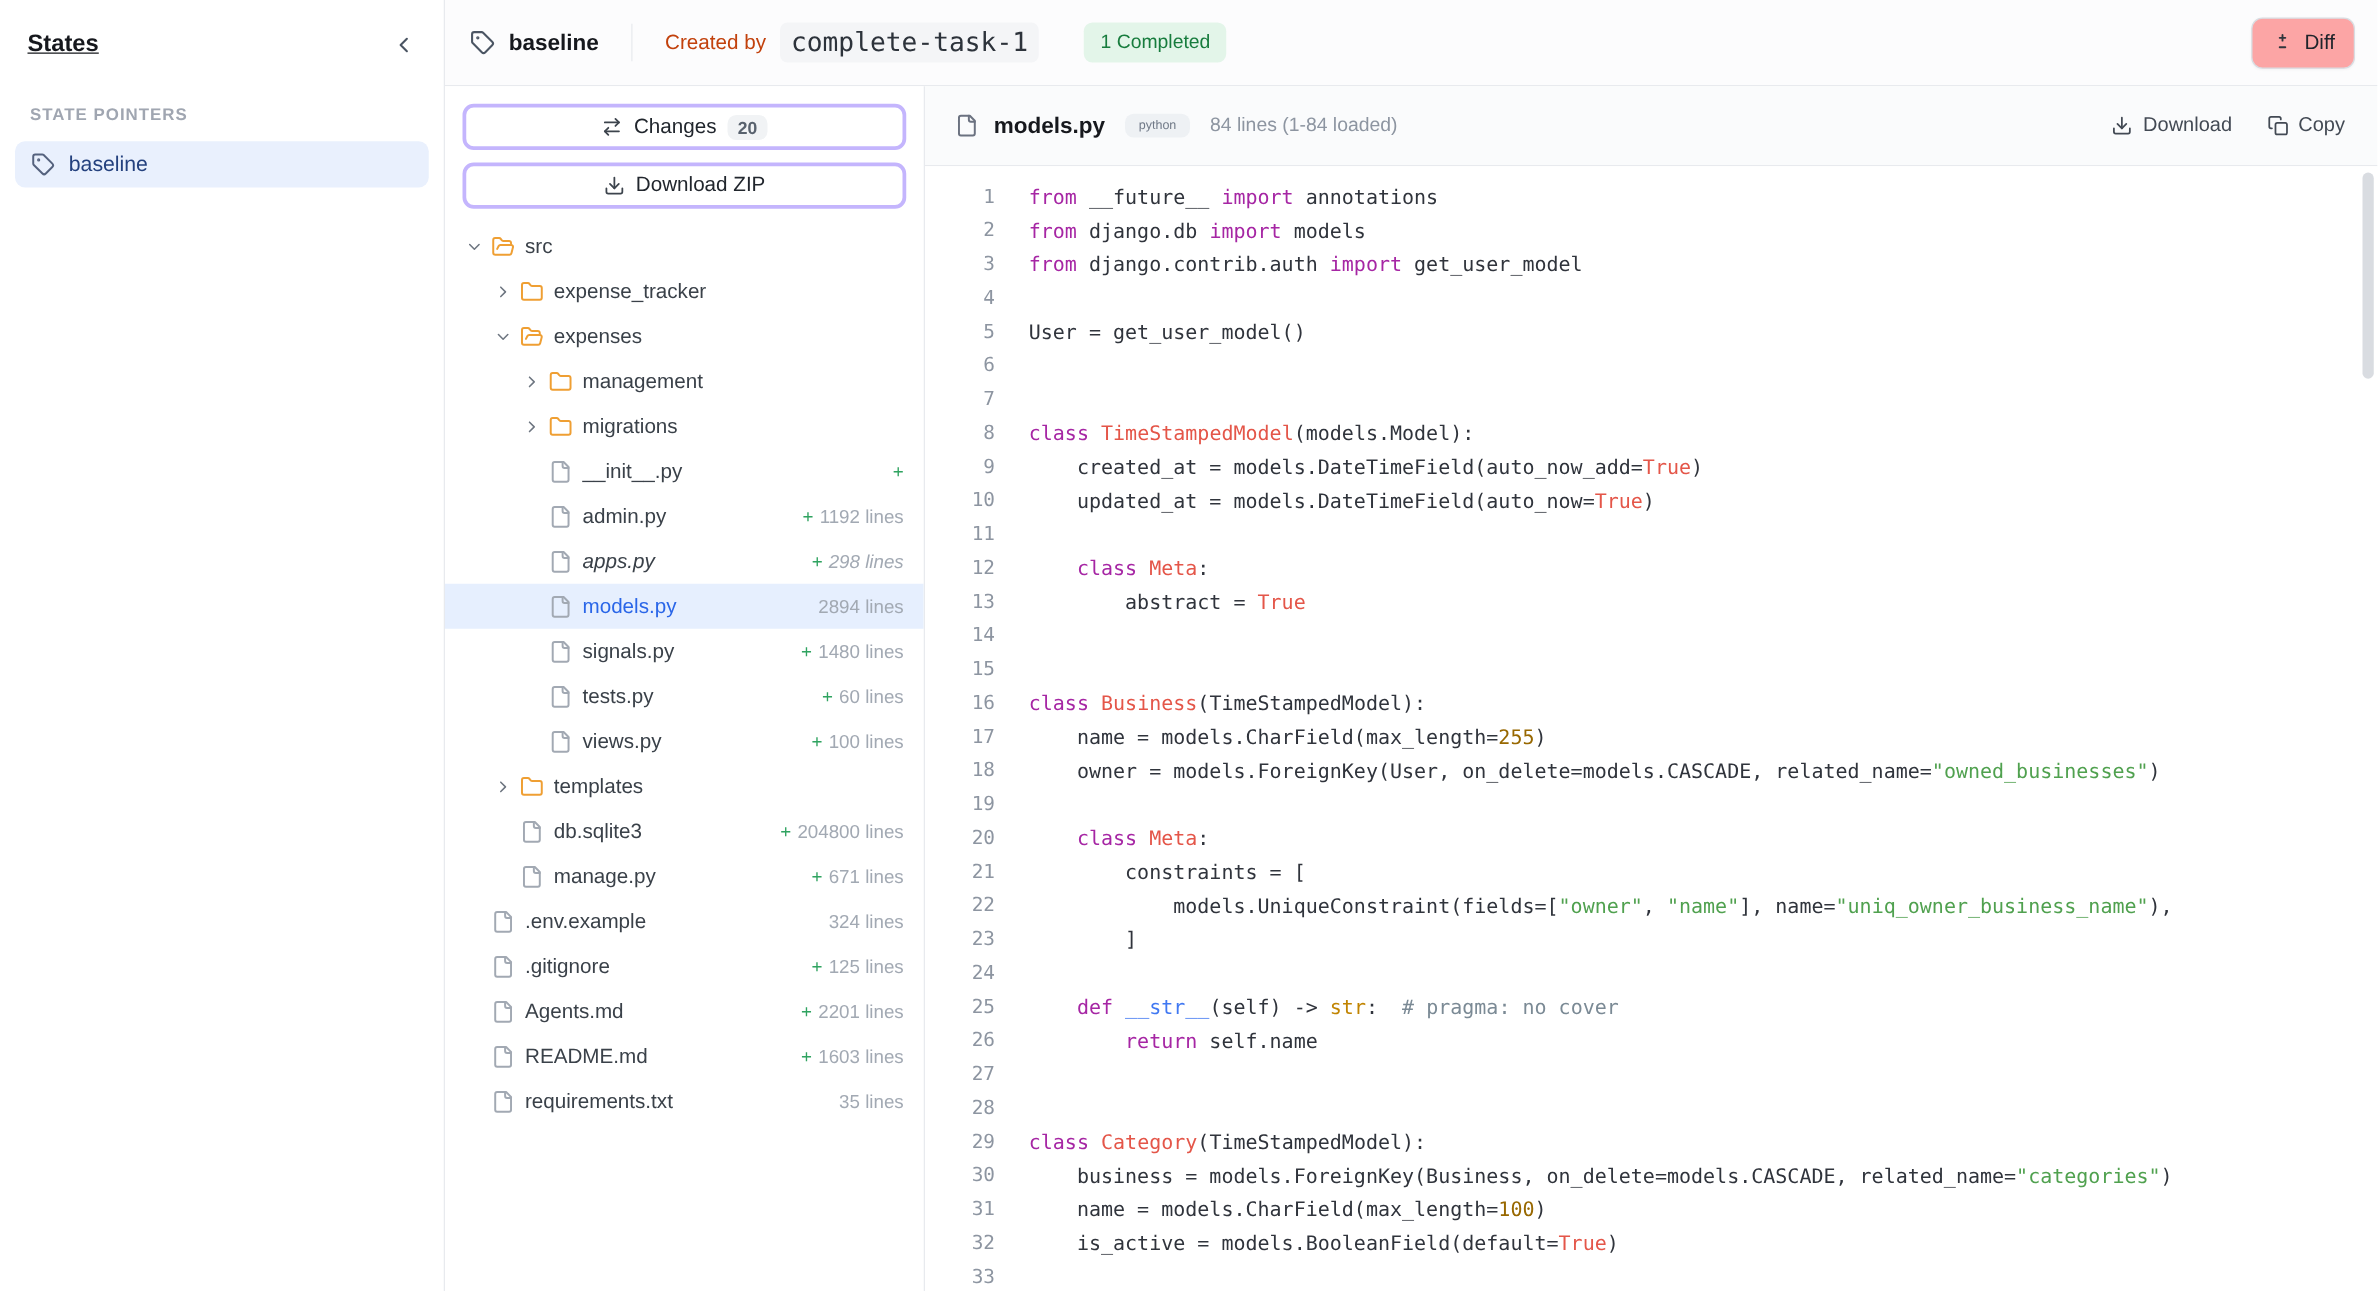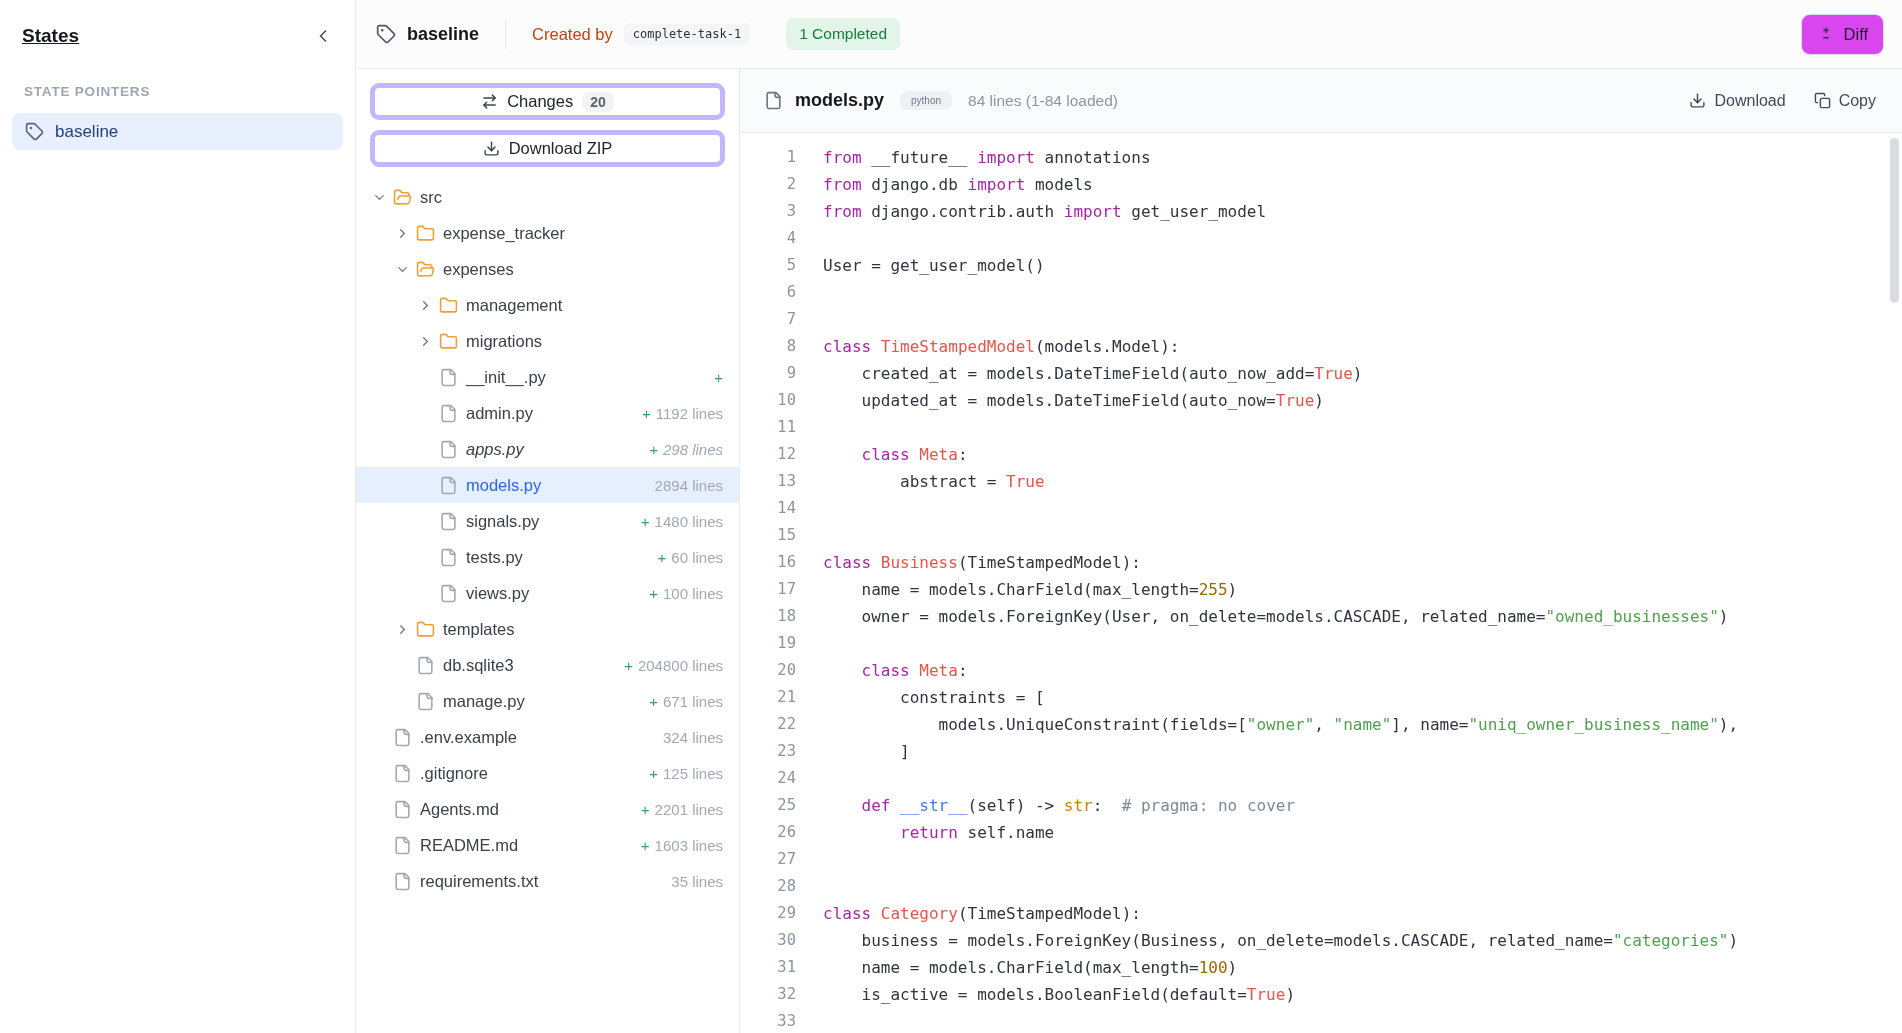--- a/index.html
+++ b/index.html
@@ -21,30 +21,30 @@
   .state-item .tagic { color:#55627e; }
 
   
   .main { flex:1; display:flex; flex-direction:column; min-width:0; }
 
   .topbar { height:69px; flex:none; display:flex; align-items:center; padding:0 18px 0 20px; background:#fcfcfd; border-bottom:1px solid #e8eaee; }
   .topbar .tagic { color:#4b5563; }
   .tb-state { margin-left:11px; font-size:18px; font-weight:650; color:#16181d; }
   .tb-div { width:1px; height:30px; background:#e8eaee; margin:0 26px; }
   .tb-created { font-size:16.5px; color:#c2410c; }
-  .tb-chip { margin-left:11px; font-family:"DejaVu Sans Mono", monospace; font-size:12px; color:#2d333b; background:#f4f5f7; border-radius:6px; padding:4px 9px; }
+  .tb-chip { margin-left:11px; font-family:"DejaVu Sans Mono", monospace; font-size:21px; color:#2d333b; background:#f4f5f7; border-radius:6px; padding:4px 9px; }
   .tb-badge { margin-left:36px; background:#e3f5e9; color:#177c3d; font-size:15.5px; font-weight:500; padding:7px 13px; border-radius:7px; }
-  .diff-btn { margin-left:auto; display:flex; align-items:center; gap:9px; height:41px; padding:0 15px; background:#d946ef; border:1px solid #d9dde2; border-radius:9px; font-family:inherit; font-size:16.5px; font-weight:500; color:#1f242b; cursor:pointer; box-shadow:0 1px 2px rgba(0,0,0,.04); }
+  .diff-btn { margin-left:auto; display:flex; align-items:center; gap:9px; height:41px; padding:0 15px; background:#fca5a5; border:1px solid #d9dde2; border-radius:9px; font-family:inherit; font-size:16.5px; font-weight:500; color:#1f242b; cursor:pointer; box-shadow:0 1px 2px rgba(0,0,0,.04); }
   .diff-btn svg { color:#30363d; }
 
   .content { flex:1; display:flex; min-height:0; }
 
   
   .explorer { width:384px; flex:none; border-right:1px solid #e8eaee; padding-top:14px; background:#fff; overflow:hidden; }
-  .wide-btn { display:flex; align-items:center; justify-content:center; gap:9px; width:calc(100% - 28px); margin:0 14px 10px; height:37px; background:#fff; border:5px solid #c4b5fd; border-radius:9px; font-family:inherit; font-size:16.5px; color:#21262d; cursor:pointer; }
+  .wide-btn { display:flex; align-items:center; justify-content:center; gap:9px; width:calc(100% - 28px); margin:0 14px 10px; height:37px; background:#fff; border:3px solid #c4b5fd; border-radius:9px; font-family:inherit; font-size:16.5px; color:#21262d; cursor:pointer; }
   .wide-btn svg { color:#3d444d; }
   .count { background:#f1f3f5; color:#59626e; border-radius:7px; padding:2px 8px; font-size:14px; font-weight:600; }
 
   .tree { margin-top:12px; }
   .trow { height:36px; display:flex; align-items:center; padding-right:16px; font-size:16.5px; color:#3a4149; cursor:pointer; white-space:nowrap; }
   .trow.selected { background:#e6effe; }
   .trow.selected .tlabel { color:#2a66e8; }
   .chev { width:21px; flex:none; display:inline-flex; align-items:center; color:#6e7681; }
   .ticon { display:inline-flex; align-items:center; margin-right:8px; flex:none; }
   .ticon.folder { color:#ef9f33; }

